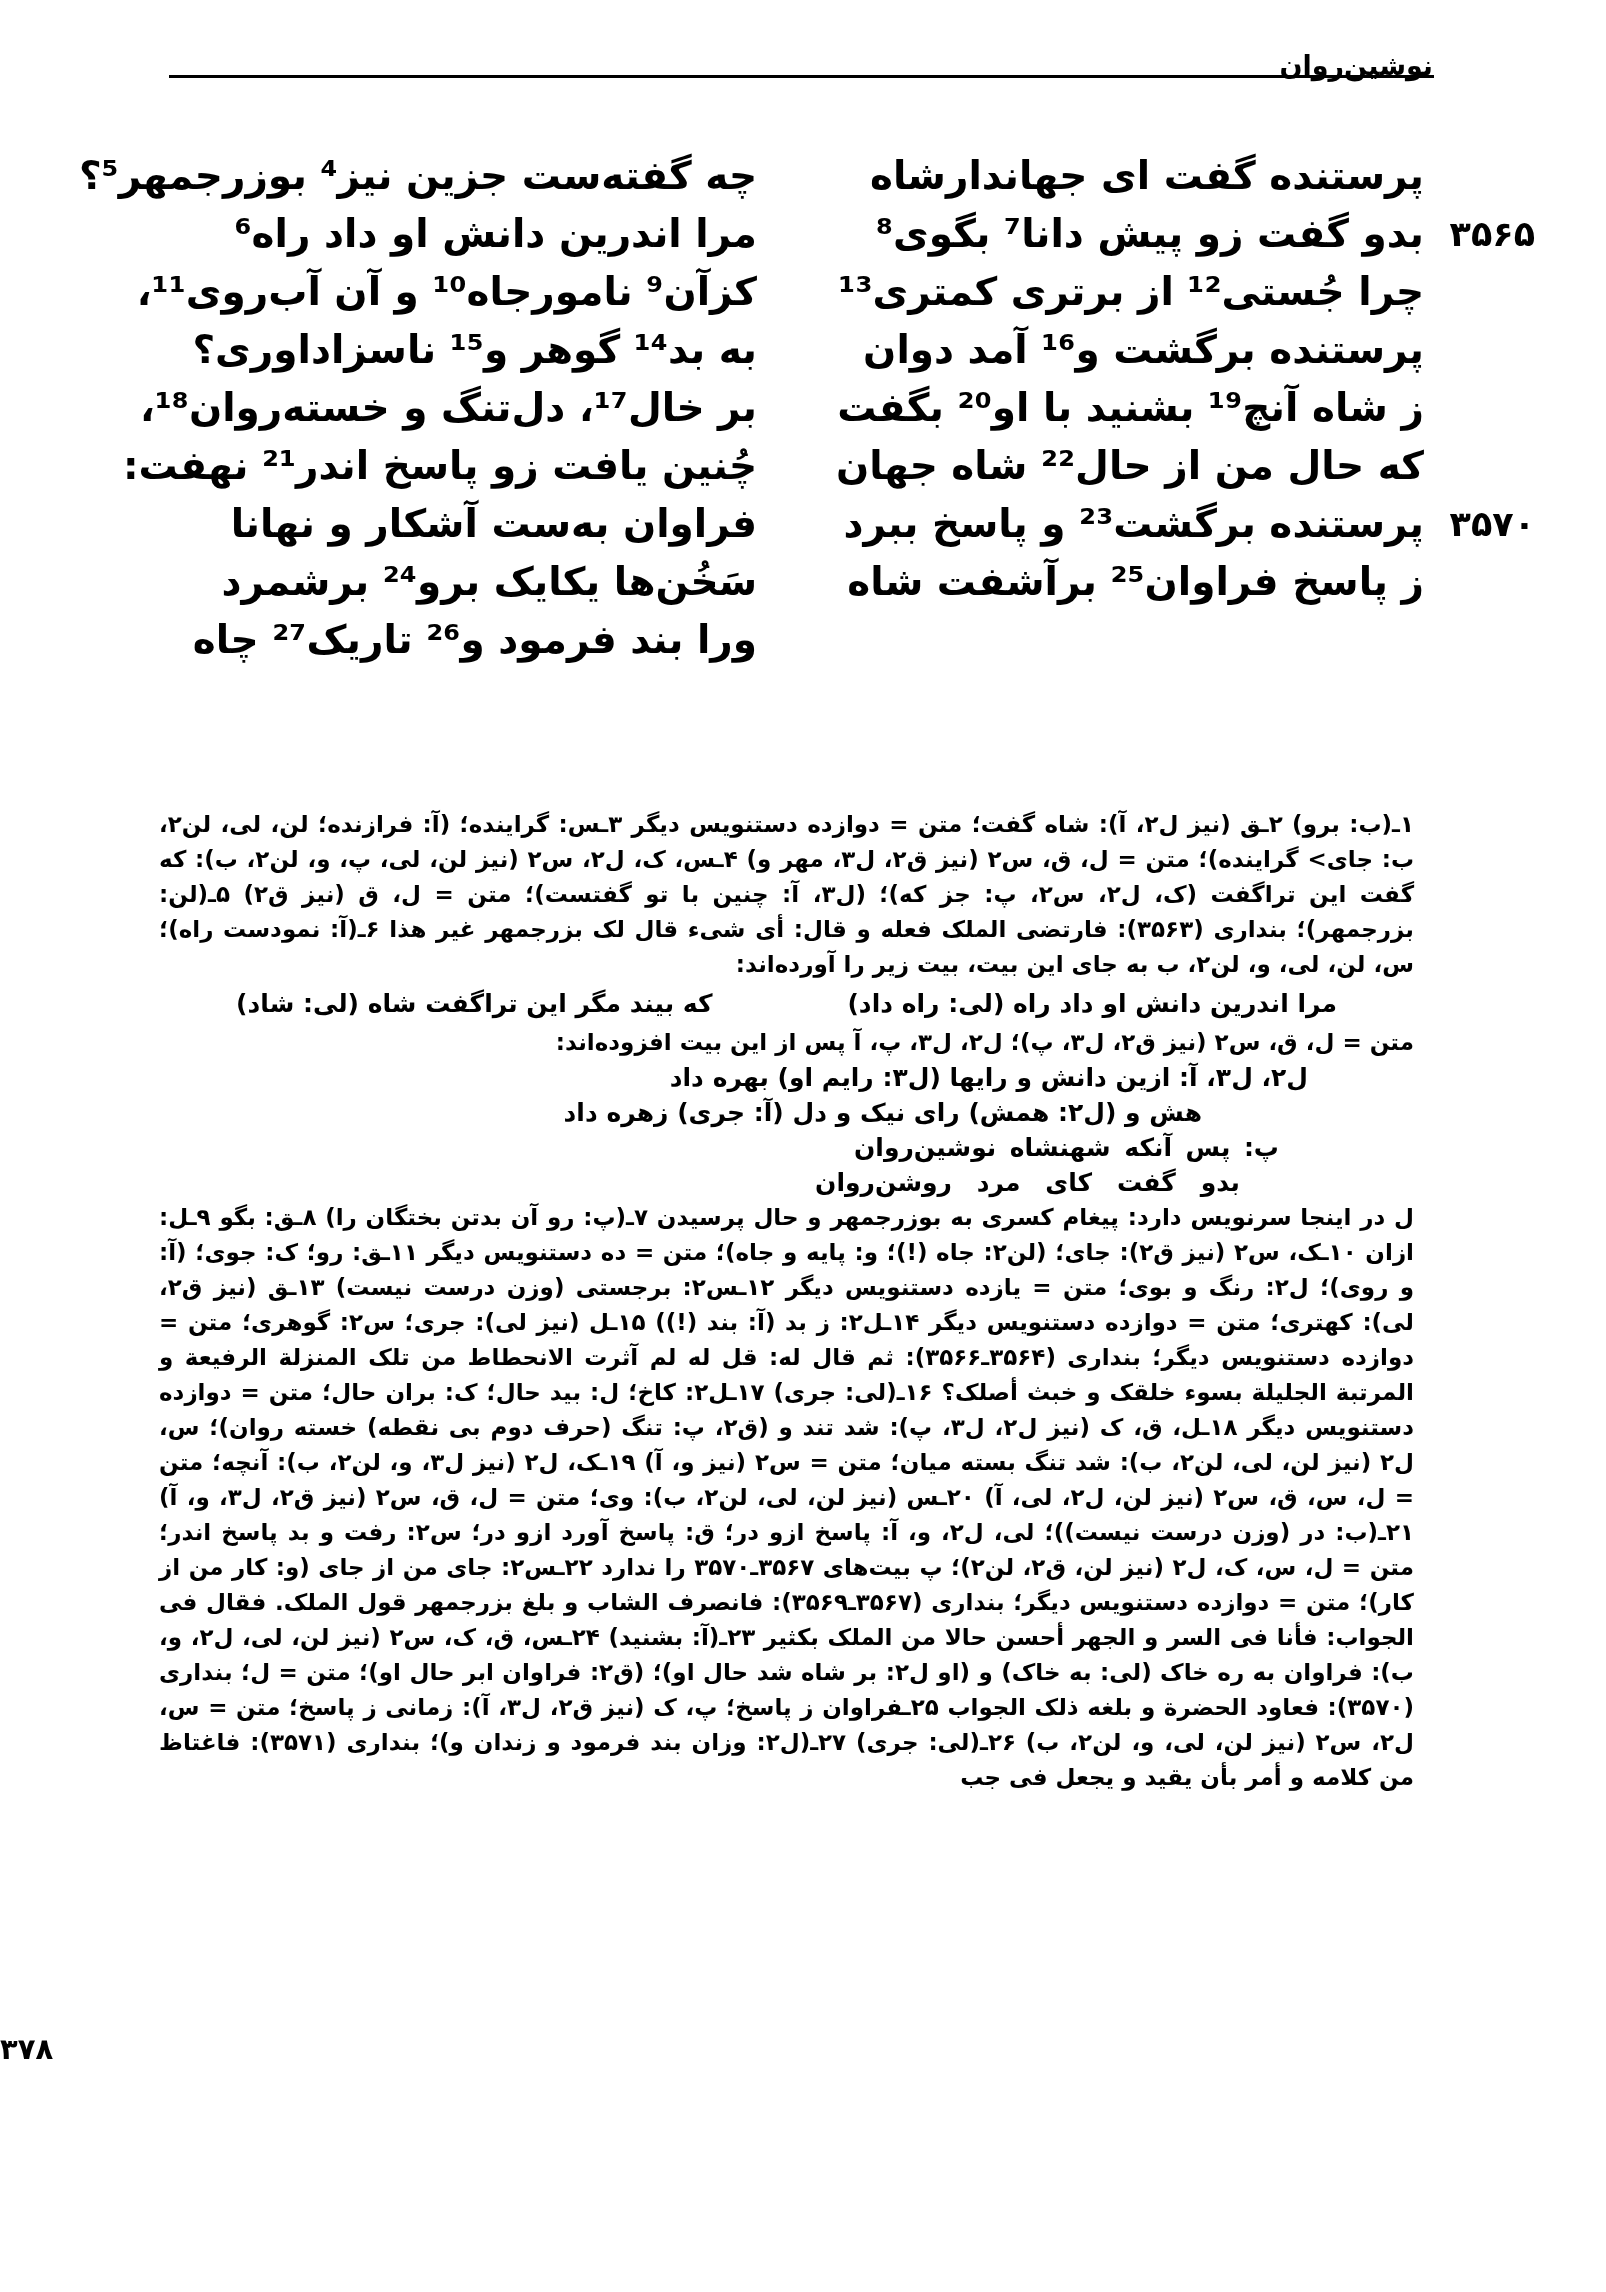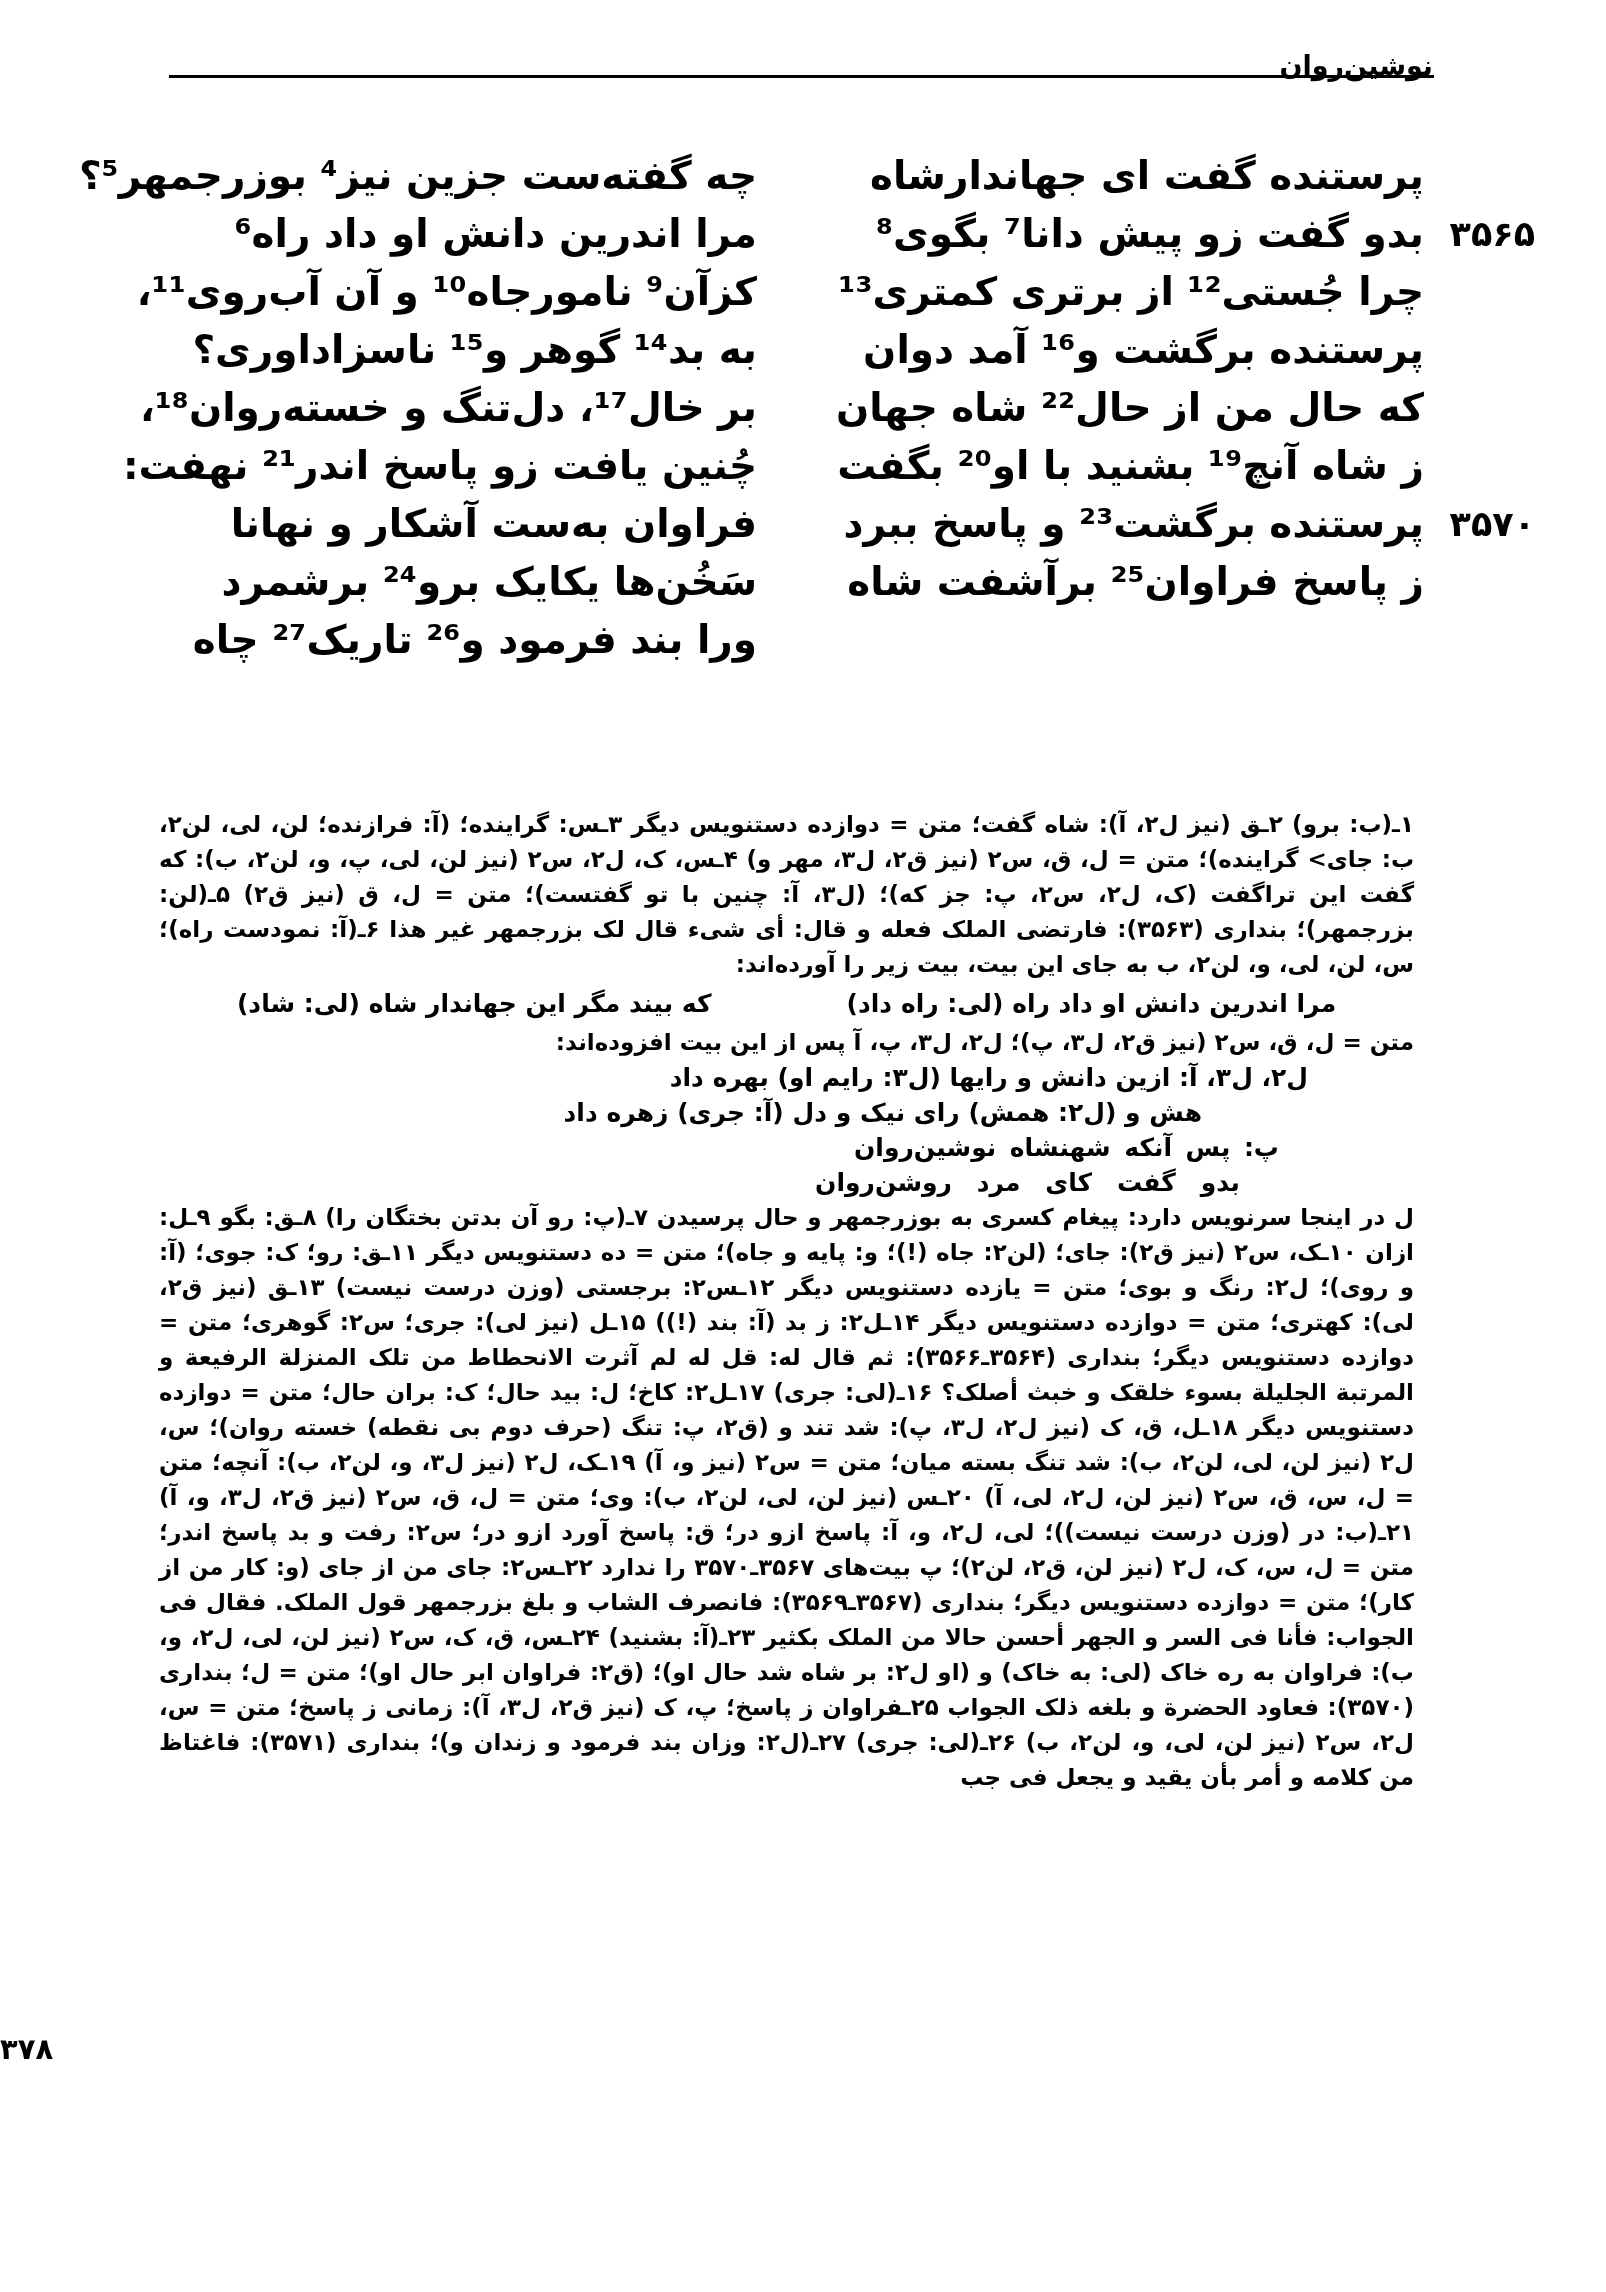--- a/index.html
+++ b/index.html
@@ -34,24 +34,24 @@
       <span class="verse-num">۳۵۶۵</span>
       <span>بدو گفت زو پیش دانا⁷ بگوی⁸</span>
     </div>
   <div class="line">
       <span>چرا جُستی¹² از برتری کمتری¹³</span>
     </div>
   <div class="line">
       <span>پرستنده برگشت و¹⁶ آمد دوان</span>
     </div>
   <div class="line">
-      <span>که حال من از حال²² شاه جهان</span>
+      <span>ز شاه آنچ¹⁹ بشنید با او²⁰ بگفت</span>
     </div>
   <div class="line">
-      <span>ز شاه آنچ¹⁹ بشنید با او²⁰ بگفت</span>
+      <span>که حال من از حال²² شاه جهان</span>
     </div>
   <div class="line">
       <span class="verse-num">۳۵۷۰</span>
       <span>پرستنده برگشت²³ و پاسخ ببرد</span>
     </div>
   <div class="line">
       <span>ز پاسخ فراوان²⁵ برآشفت شاه</span>
     </div>
 </div>
 
@@ -64,21 +64,21 @@
   <div class="line">چُنین یافت زو پاسخ اندر²¹ نهفت:</div>
   <div class="line">فراوان به‌ست آشکار و نهانا</div>
   <div class="line">سَخُن‌ها یکایک برو²⁴ برشمرد</div>
   <div class="line">ورا بند فرمود و²⁶ تاریک²⁷ چاه</div>
 </div>
 
 <div class="notes">
   <p>۱ـ(ب: برو) ۲ـق (نیز ل۲، آ): شاه گفت؛ متن = دوازده دستنویس دیگر ۳ـس: گراینده؛ (آ: فرازنده؛ لن، لی، لن۲، ب: جای&gt; گراینده)؛ متن = ل، ق، س۲ (نیز ق۲، ل۳، مهر و) ۴ـس، ک، ل۲، س۲ (نیز لن، لی، پ، و، لن۲، ب): که گفت این تراگفت (ک، ل۲، س۲، پ: جز که)؛ (ل۳، آ: چنین با تو گفتست)؛ متن = ل، ق (نیز ق۲) ۵ـ(لن: بزرجمهر)؛ بنداری (۳۵۶۳): فارتضی الملک فعله و قال: أی شیء قال لک بزرجمهر غیر هذا ۶ـ(آ: نمودست راه)؛ س، لن، لی، و، لن۲، ب به جای این بیت، بیت زیر را آورده‌اند:</p>
   <div class="centered-verse">
     <span>مرا اندرین دانش او داد راه (لی: راه داد)</span>
-    <span>که بیند مگر این جهاندار شاه (لی: شاد)</span>
+    <span>که بیند مگر این تراگفت شاه (لی: شاد)</span>
   </div>
   <p>متن = ل، ق، س۲ (نیز ق۲، ل۳، پ)؛ ل۲، ل۳، پ، آ پس از این بیت افزوده‌اند:</p>
   <div class="verse-indent">ل۲، ل۳، آ: ازین دانش و رایها (ل۳: رایم او) بهره داد</div>
   <div class="verse-indent2">هش و (ل۲: همش) رای نیک و دل (آ: جری) زهره داد</div>
   <div class="spread">
     <span>پ:</span>
     <span>پس</span>
     <span>آنکه</span>
     <span>شهنشاه</span>
     <span>نوشین‌روان</span>

